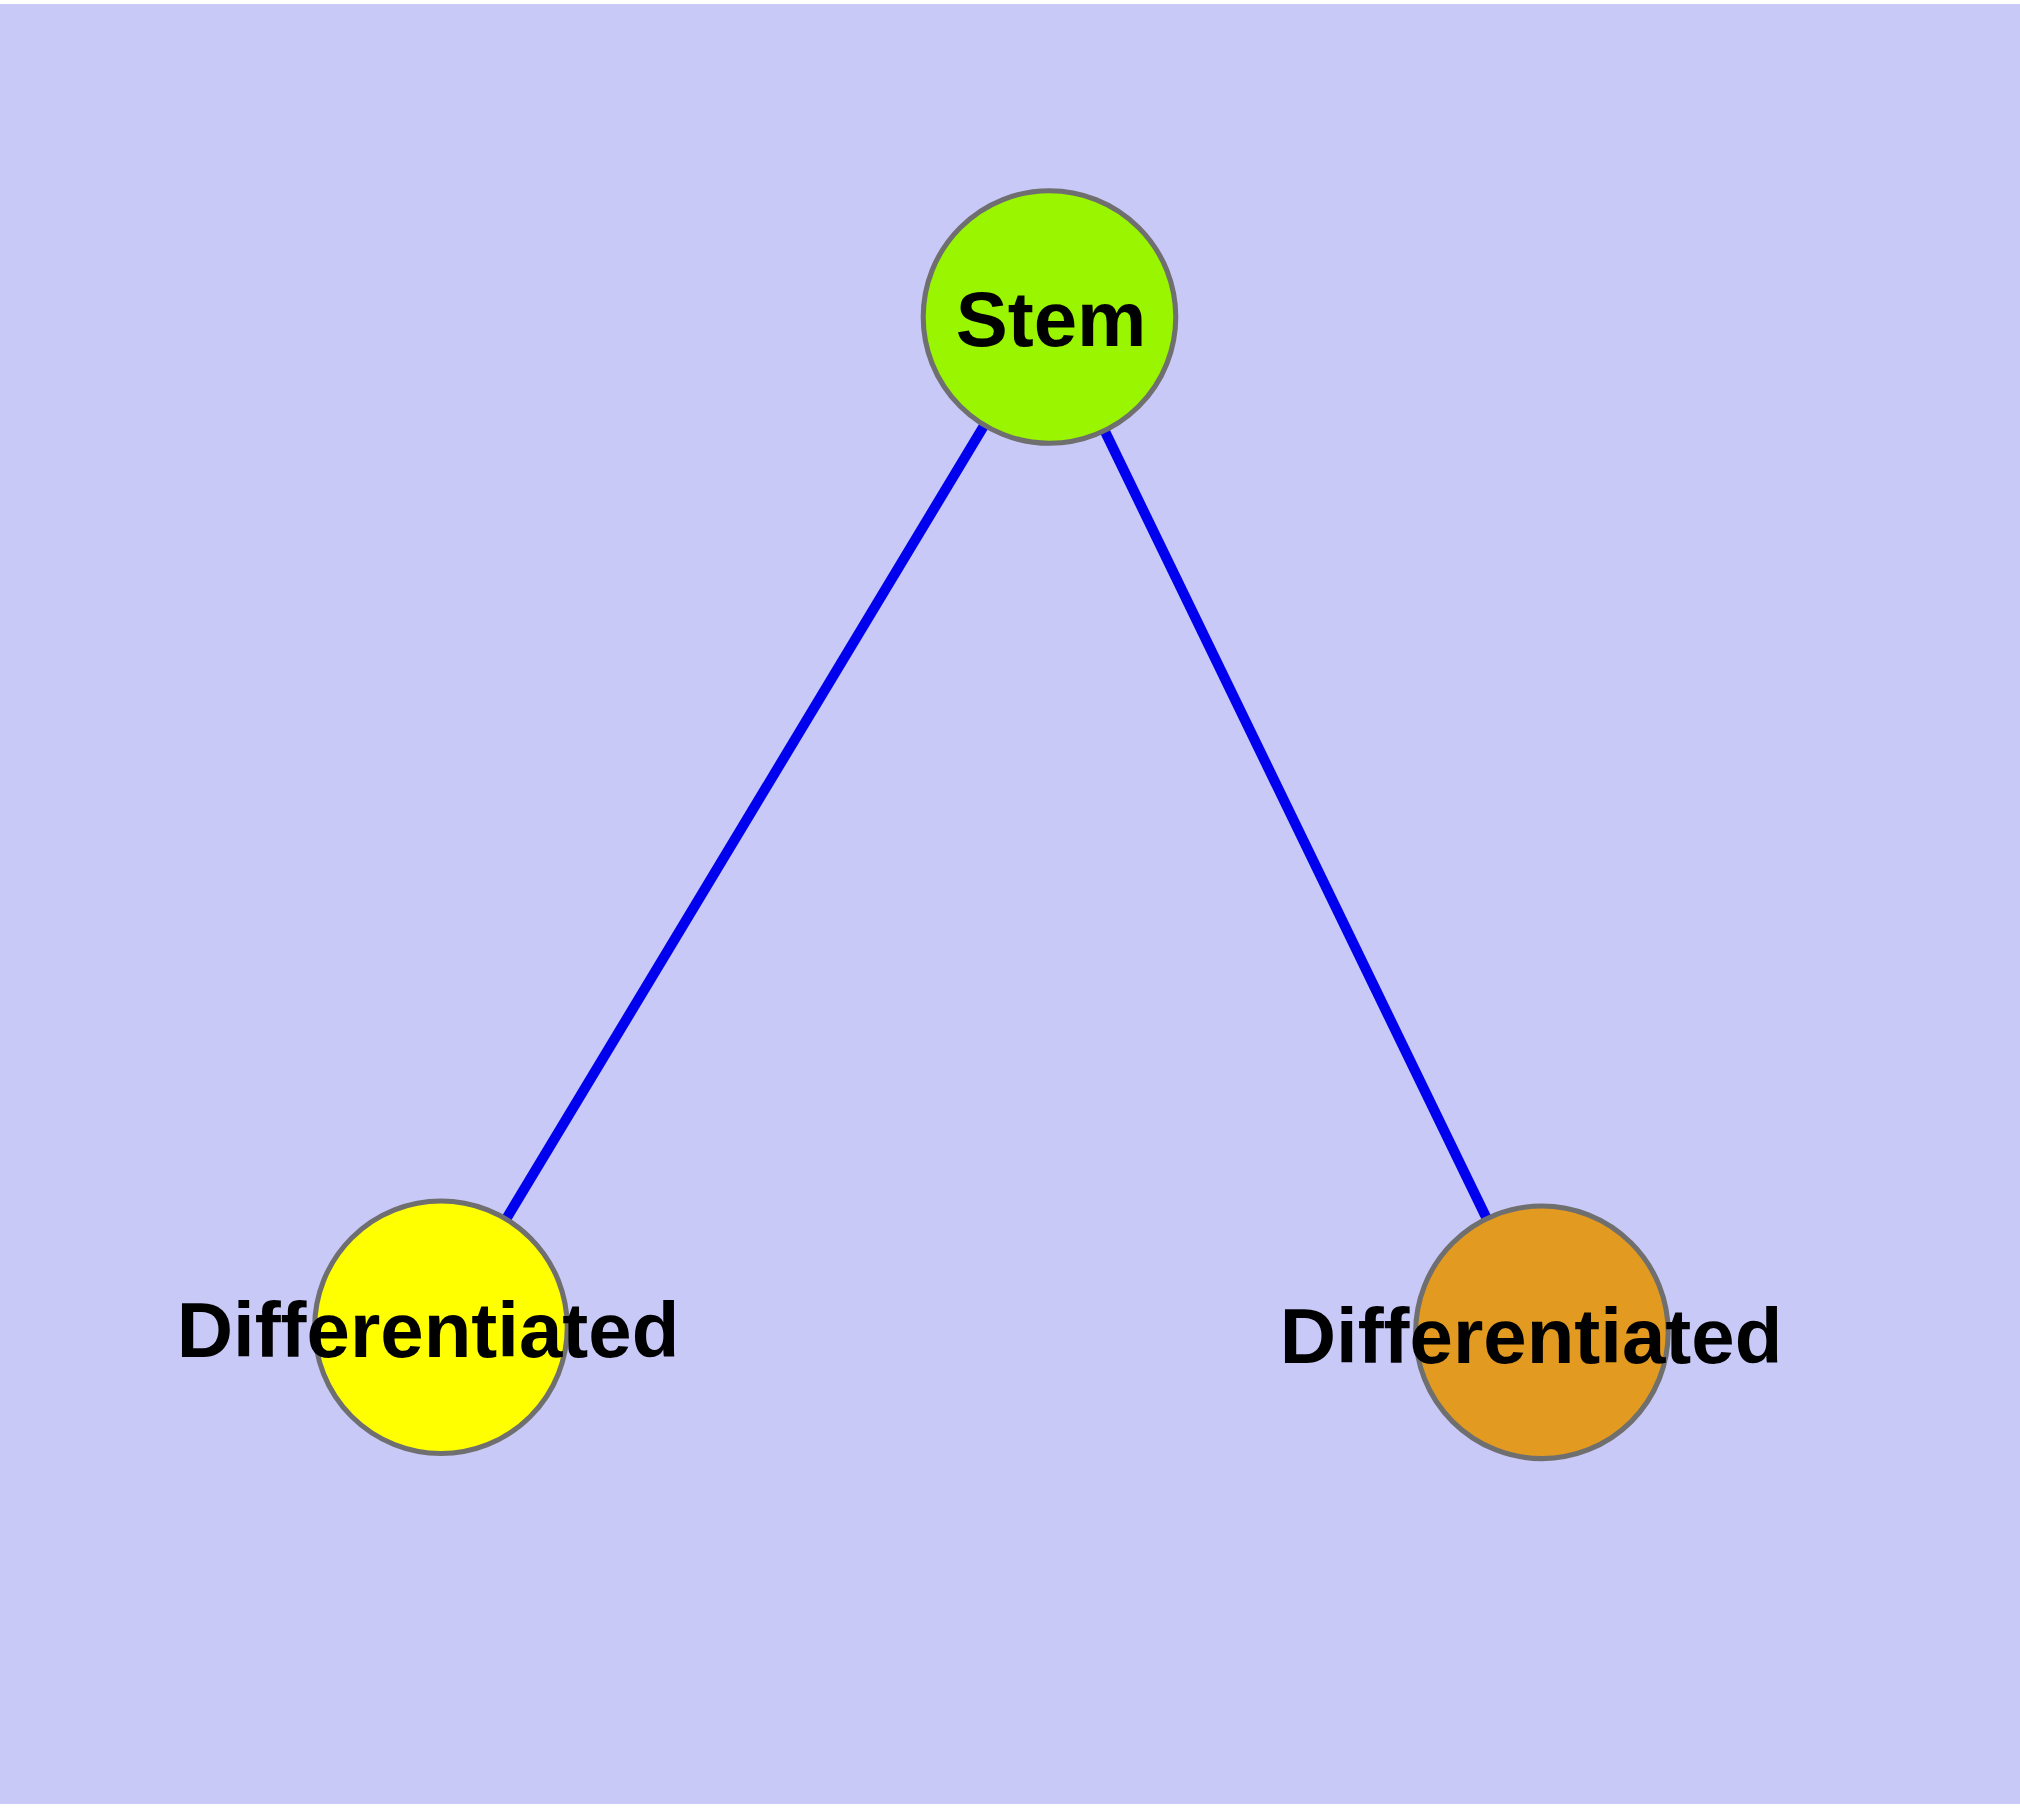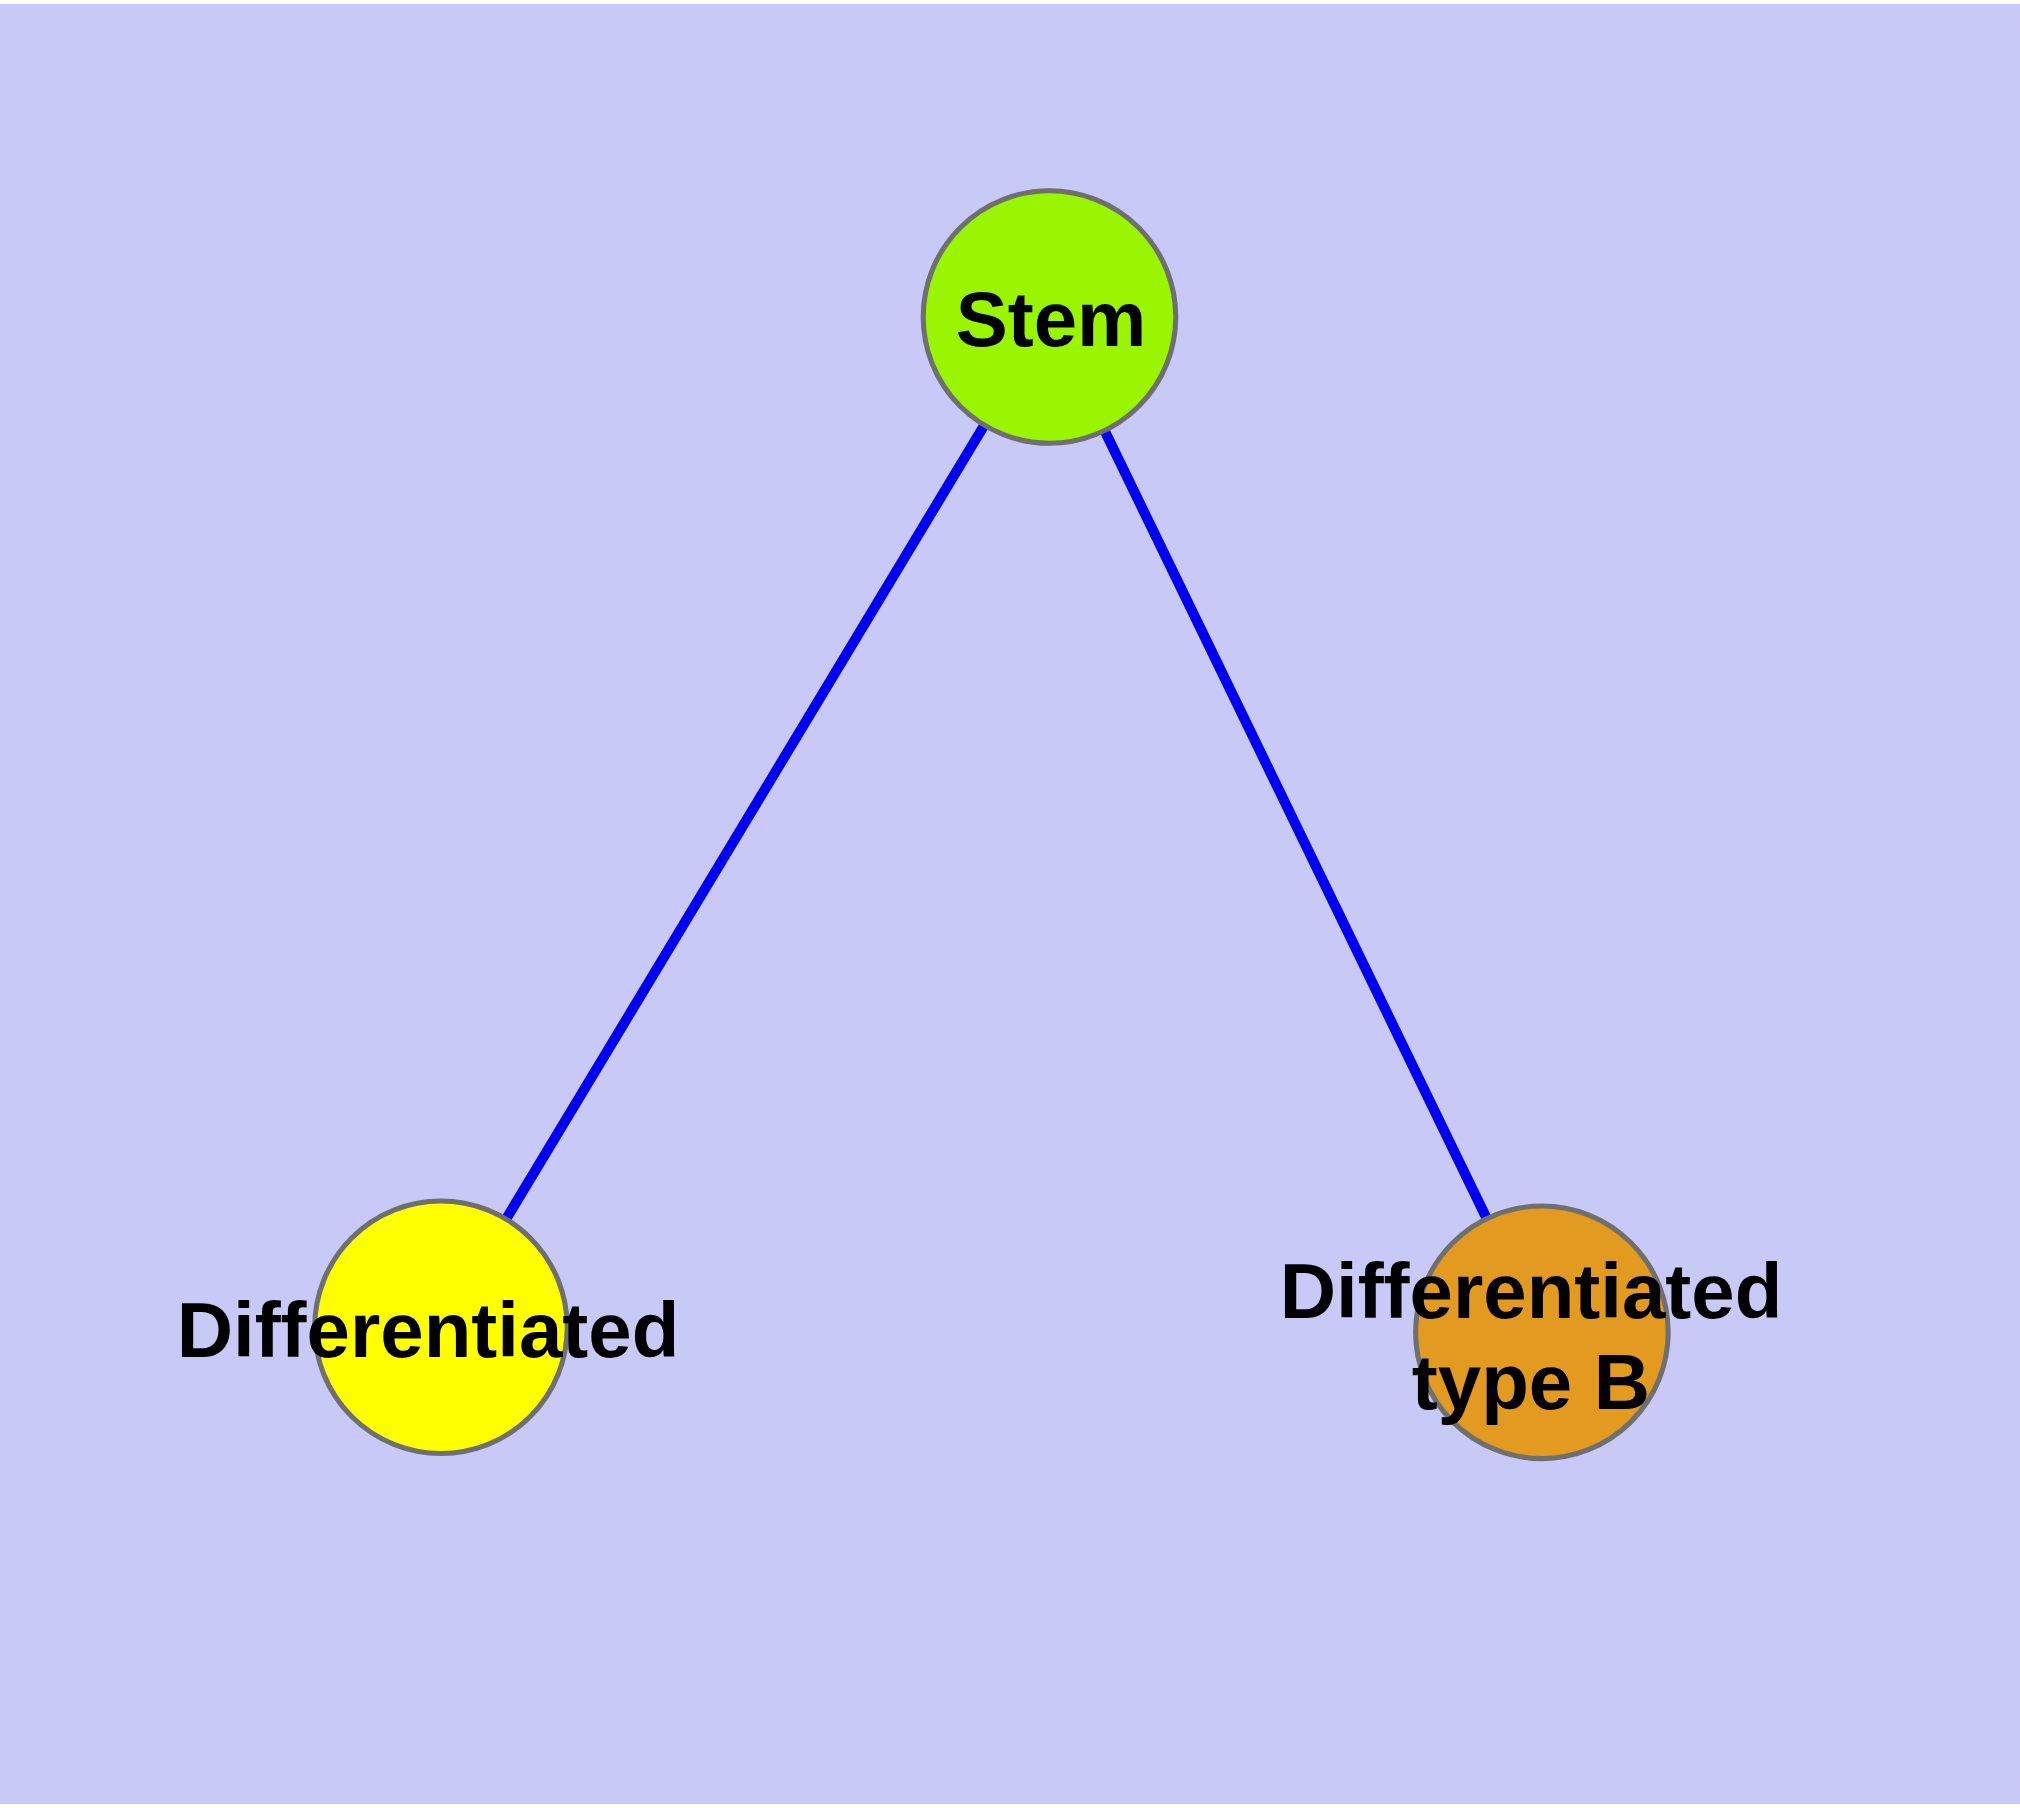--- a/index.html
+++ b/index.html
@@ -54,20 +54,19 @@
   </svg>
 
   <div class="node-label" style="left: 1051px; top: 320px;">Stem</div>
 
   <div class="node-label" style="left: 428px; top: 1331px;">
     <div>Differentiated</div>
   </div>
 
   <div class="node-label" style="left: 1531px; top: 1337px;">
     <div>Differentiated</div>
-    <div>type B</div>
   </div>
 
   <div class="page-margin top"></div>
   <div class="page-margin bottom"></div>
 
 </div>
 
 
 </body></html>

